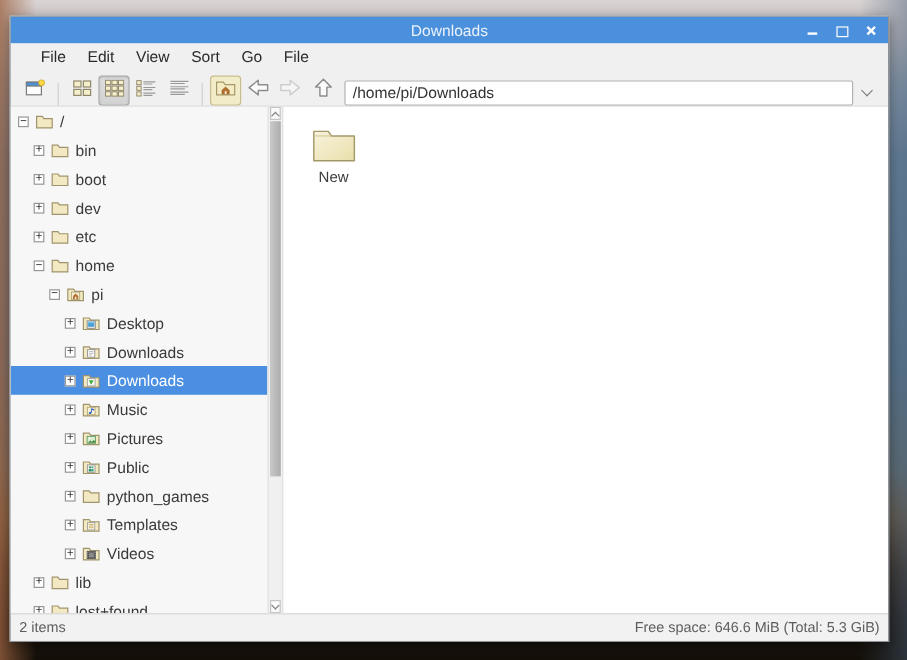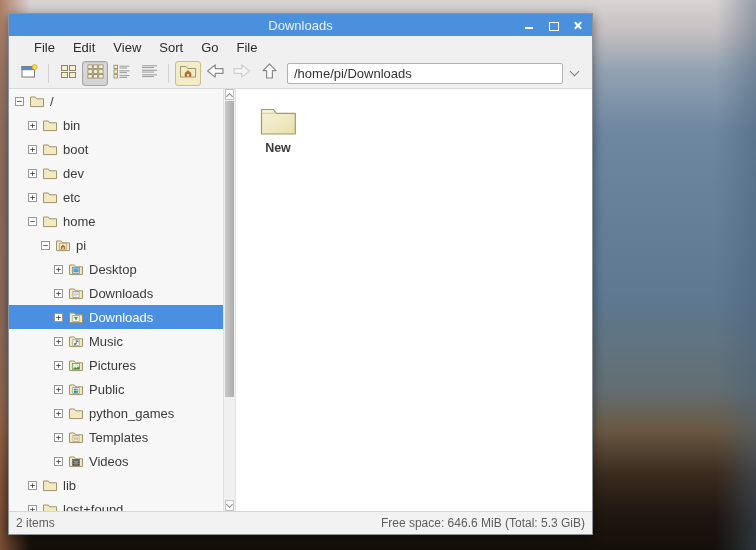--- a/index.html
+++ b/index.html
@@ -12,21 +12,21 @@
     background:
       linear-gradient(90deg, rgba(158,100,66,0.75) 0px, rgba(158,100,66,0) 30px,
                       rgba(0,0,0,0) calc(100% - 40px), rgba(70,95,120,0.45) 100%),
       linear-gradient(180deg, #d9d3d3 0px, #c6c0c2 30px, #93a2b2 70px,
                       #6e87a0 130px, #5d7890 300px, #636e70 390px,
                       #6a5843 430px, #392a1d 475px, #1f1610 515px, #141009 550px);
   }
 
   
   .window {
-    position:absolute; left:8px; top:13px; width:585px; height:522px;
+    position:absolute; left:8px; top:13px; width:733px; height:522px;
     background:#f0f0f0; border:1px solid #8f9398;
     box-shadow:0 3px 10px rgba(0,0,0,0.45);
     display:flex; flex-direction:column;
   }
 
   
   .titlebar {
     height:22px; flex:0 0 22px; background:#4b90dc;
     display:flex; align-items:center; justify-content:center; position:relative;
   }
@@ -47,21 +47,21 @@
   
   .menubar {
     height:22px; flex:0 0 22px; background:#f0f0f0;
     display:flex; align-items:center; padding-left:16px;
   }
   .menu-item { font-size:13px; color:#2b2b2b; padding:2px 9px; }
 
   
   .toolbar {
     height:31px; flex:0 0 31px; background:#f0f0f0; border-bottom:1px solid #dadada;
-    display:flex; align-items:center; padding:0 7px; gap:1px;
+    display:flex; align-items:flex-end; padding:0 7px; gap:1px;
   }
   .tbtn {
     min-width:26px; height:25px; display:flex; align-items:center; justify-content:center;
     border:1px solid transparent; border-radius:3px;
   }
   .tbtn.pressed { border-color:#a6a6a6; background:linear-gradient(#dedede,#d2d2d2); box-shadow:inset 0 1px 2px rgba(0,0,0,0.12); }
   .tbtn.framed  { border-color:#c9bd8e; background:#f3ecc9; }
   .tsep { width:1px; height:19px; background:#cfcfcf; margin:0 5px; }
   .pathwrap { flex:1; display:flex; align-items:center; margin-left:4px; }
   .path-input {
@@ -96,21 +96,21 @@
   .scroll-btn.down .sb-chev { transform:rotate(45deg); margin-bottom:3px; }
   .scroll-thumb { position:absolute; left:1px; right:1px; top:12px; height:296px; background:linear-gradient(90deg,#c9c9c9,#adadad); }
 
   
   .main { flex:1; background:#fff; overflow:hidden; }
   .files-grid { display:flex; align-items:flex-start; padding:7px 6px; gap:4px; }
   .fcell { width:72px; display:flex; flex-direction:column; align-items:center; }
   .fico { height:40px; display:flex; align-items:flex-end; justify-content:center; }
   .flabel {
     margin-top:4px; font-size:12.5px; color:#3c3c3c; text-align:center;
-    line-height:16px; white-space:pre-line; word-break:break-all;font-weight:bold;
+    line-height:16px; white-space:pre-line; word-break:break-all;
   }
 
   
   .statusbar {
     height:18px; flex:0 0 18px; background:#f2f2f2; border-top:1px solid #d6d6d6;
     display:flex; align-items:center; justify-content:space-between; padding:11px 7px;
     font-size:12px; color:#5d5d5d;
   }
 </style>
 </head>

